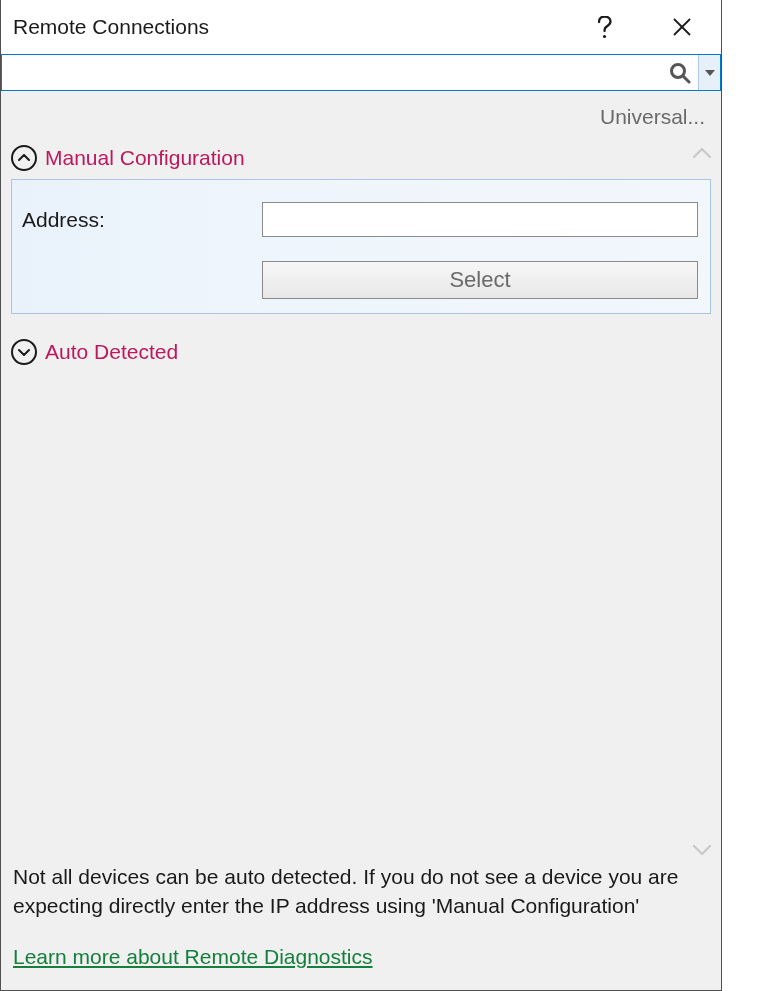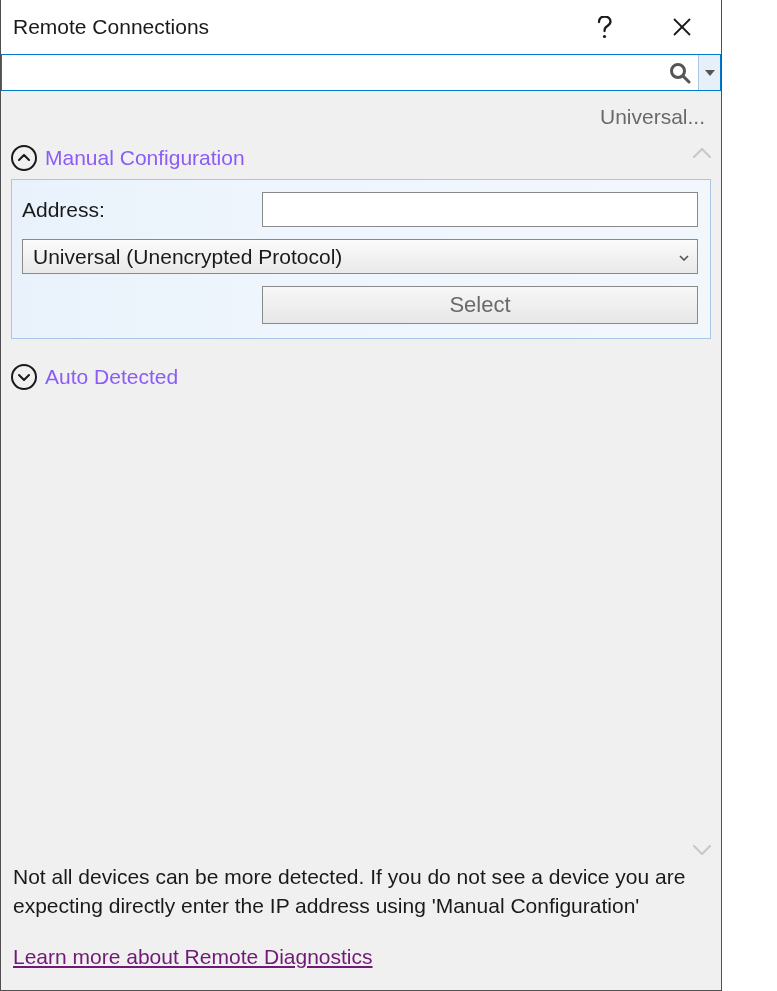--- a/index.html
+++ b/index.html
@@ -98,33 +98,33 @@
       border: 2px solid #1a1a1a;
       border-radius: 50%;
       display: flex;
       align-items: center;
       justify-content: center;
       flex-shrink: 0;
     }
     .chevron-circle svg { display:block; }
     .section-title {
       font-size: 21px;
-      color: #8b5cf6;
+      color: #be185d;
     }
     .scroll-indicator {
       position: absolute;
       right: 10px;
       color: #bdbdbd;
     }
     .scroll-indicator svg { display: block; }
     .manual-panel {
       margin: 0 10px;
       background: linear-gradient(to right, #e9f2fb 0%, #eef5fc 35%, #f2f7fc 100%);
       border: 1px solid #a9c6e6;
-      padding: 12px 12px 14px 10px;
+      padding: 22px 12px 14px 10px;
     }
     .form-row {
       display: flex;
       align-items: center;
       margin-bottom: 12px;
     }
     .form-row:last-child { margin-bottom: 0; }
     .form-label {
       width: 240px;
       font-size: 21px;
@@ -173,21 +173,21 @@
     .spacer { flex: 1; }
     .footer-note {
       padding: 0 18px 18px 12px;
       font-size: 21px;
       color: #1a1a1a;
       line-height: 1.38;
     }
     .footer-link {
       display: block;
       margin-top: 22px;
-      color: #701a75;
+      color: #15803d;
       text-decoration: underline;
       font-size: 21px;
     }
     .auto-section {
       position: relative;
       margin-top: 21px;
     }
     .top-scroll { top: 6px; }
   </style>
 </head>
@@ -247,30 +247,20 @@
     </div>
 
     <div class="manual-panel">
       <div class="form-row">
         <div class="form-label">Address:</div>
         <div class="form-control">
           <input class="text-field" type="text" value="" style="">
         </div>
       </div>
       <div class="form-row">
-        <div class="form-control">
-          <div class="combo">
-            <span class="combo-text">Universal (Unencrypted Protocol)</span>
-            <span class="combo-caret">
-              <svg width="10" height="6" viewBox="0 0 10 6">
-                  <path d="M1 1 L5 5 L9 1" stroke="#555" stroke-width="1.6" fill="none"></path>
-                </svg>
-            </span>
-          </div>
-        </div>
       </div>
       <div class="form-row">
         <div class="form-label"></div>
         <div class="form-control">
           <div class="select-btn">
             <span>Select</span>
           </div>
         </div>
       </div>
     </div>
@@ -290,18 +280,18 @@
 
     <div style="position:relative;">
       <div class="scroll-indicator" style="top:-18px;">
         <svg width="18" height="11" viewBox="0 0 18 11">
           <path d="M1 1 L9 9 L17 1" stroke="#c8c8c8" stroke-width="2.2" fill="none" stroke-linecap="round" stroke-linejoin="round"></path>
         </svg>
       </div>
     </div>
 
     <div class="footer-note">
-      <span>Not all devices can be more detected. If you do not see a device you are expecting directly enter the IP address using 'Manual Configuration'</span>
+      <span>Not all devices can be auto detected. If you do not see a device you are expecting directly enter the IP address using 'Manual Configuration'</span>
       <a href="#" class="footer-link">Learn more about Remote Diagnostics</a>
     </div>
 
   </div>
 </div>
 
 </body></html>

